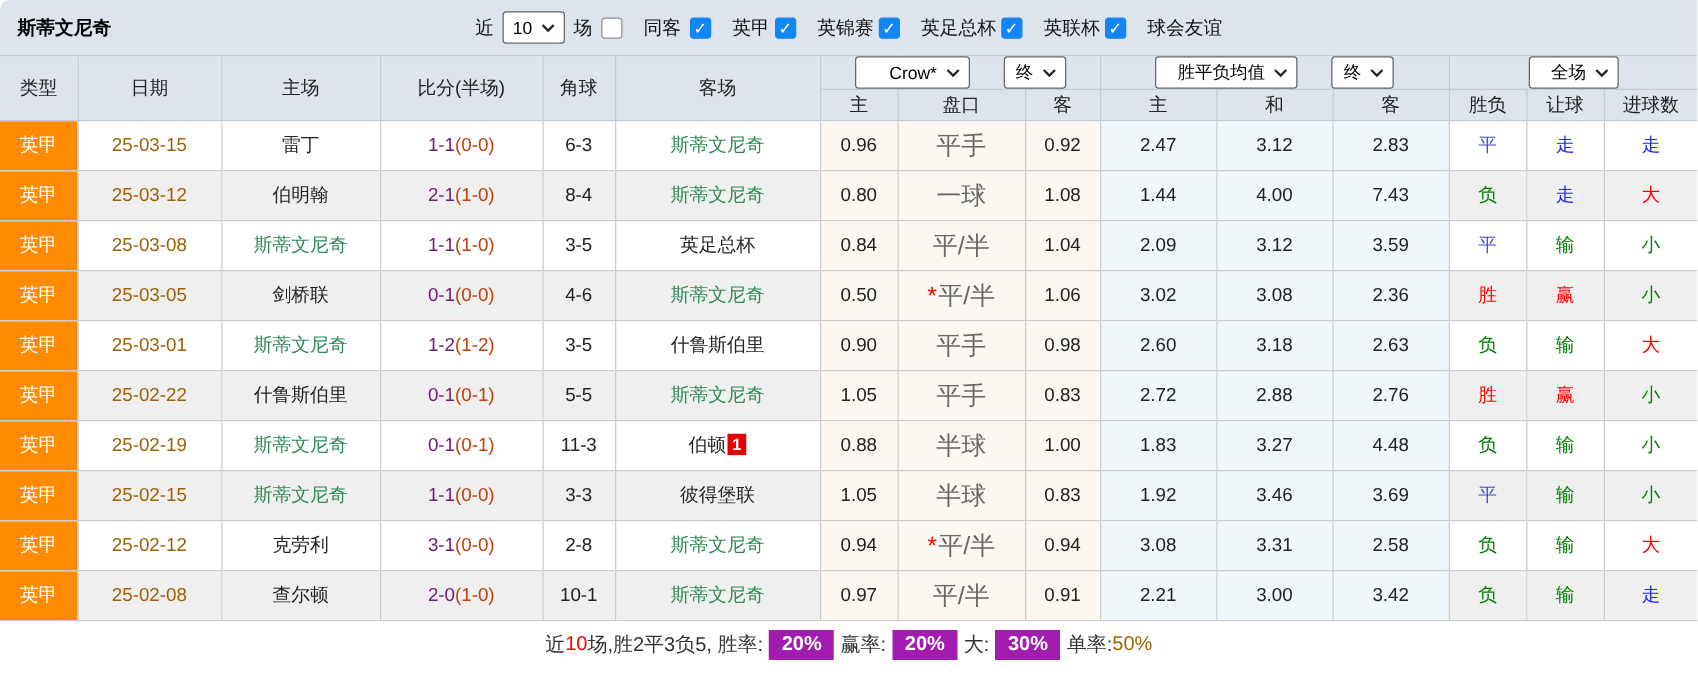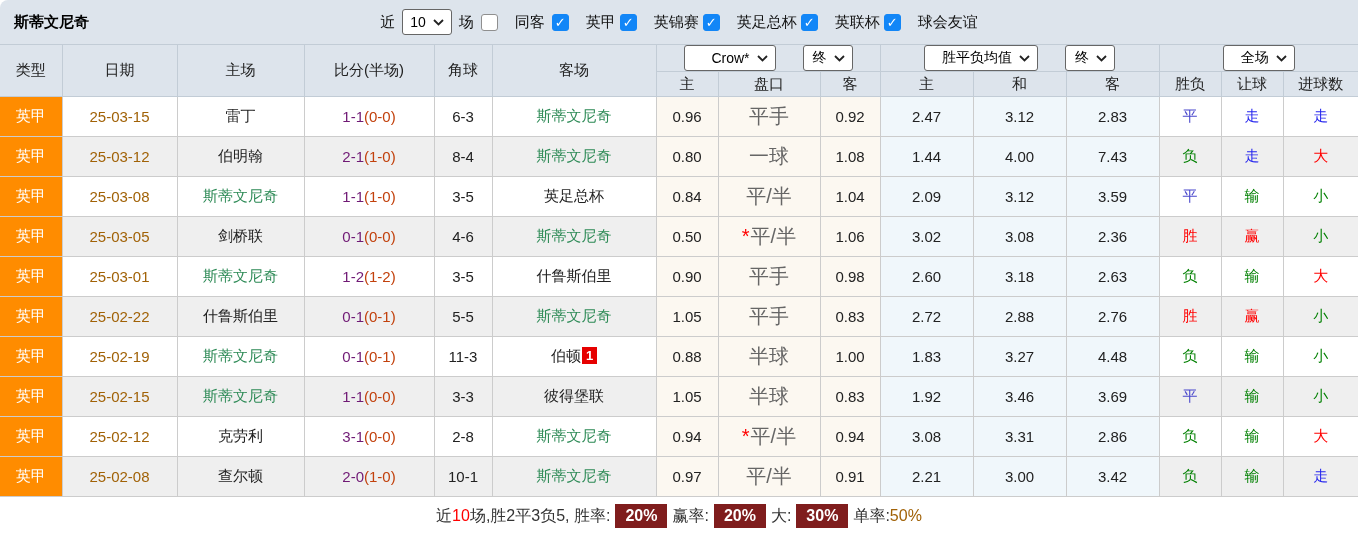--- a/index.html
+++ b/index.html
@@ -62,21 +62,21 @@
     font-size:13px; line-height:17px; padding:0 4px; margin-left:1px; vertical-align:1px;
   }
   .c-red { color:#ff0000; } .c-green { color:#008000; }
   .c-blue { color:#2525ee; } .c-indigo { color:#4a48cc; }
   
   .footer {
     height:38px; display:flex; align-items:center; justify-content:center;
     font-size:16px; color:#333; background:#fff;
   }
   .footer .pct {
-    background:#7f1d1d; color:#fff; font-weight:bold;
+    background:#a21caf; color:#fff; font-weight:bold;
     padding:3px 10px; margin:0 5px;
   }
   .footer .red { color:#f00; } .footer .blue { color:#a16207; }
 </style>
 </head>
 <body>
 
 <div class="topbar">
   <div class="title">斯蒂文尼奇</div>
   <div class="controls">
@@ -340,21 +340,21 @@
         <td class="date">25-02-12</td>
         <td class="">克劳利</td>
         <td><span class="ft">3-1</span><span class="ht">(0-0)</span></td>
         <td>2-8</td>
         <td class="team">斯蒂文尼奇</td>
         <td class="odds">0.94</td>
         <td class="odds hcap"><span class="star">*</span>平/半</td>
         <td class="odds">0.94</td>
         <td class="eu">3.08</td>
         <td class="eu">3.31</td>
-        <td class="eu">2.86</td>
+        <td class="eu">2.58</td>
         <td class="res c-green">负</td>
         <td class="res c-green">输</td>
         <td class="res c-red">大</td>
       </tr>
       <tr>
         <td class="type">英甲</td>
         <td class="date">25-02-08</td>
         <td class="">查尔顿</td>
         <td><span class="ft">2-0</span><span class="ht">(1-0)</span></td>
         <td>10-1</td>

